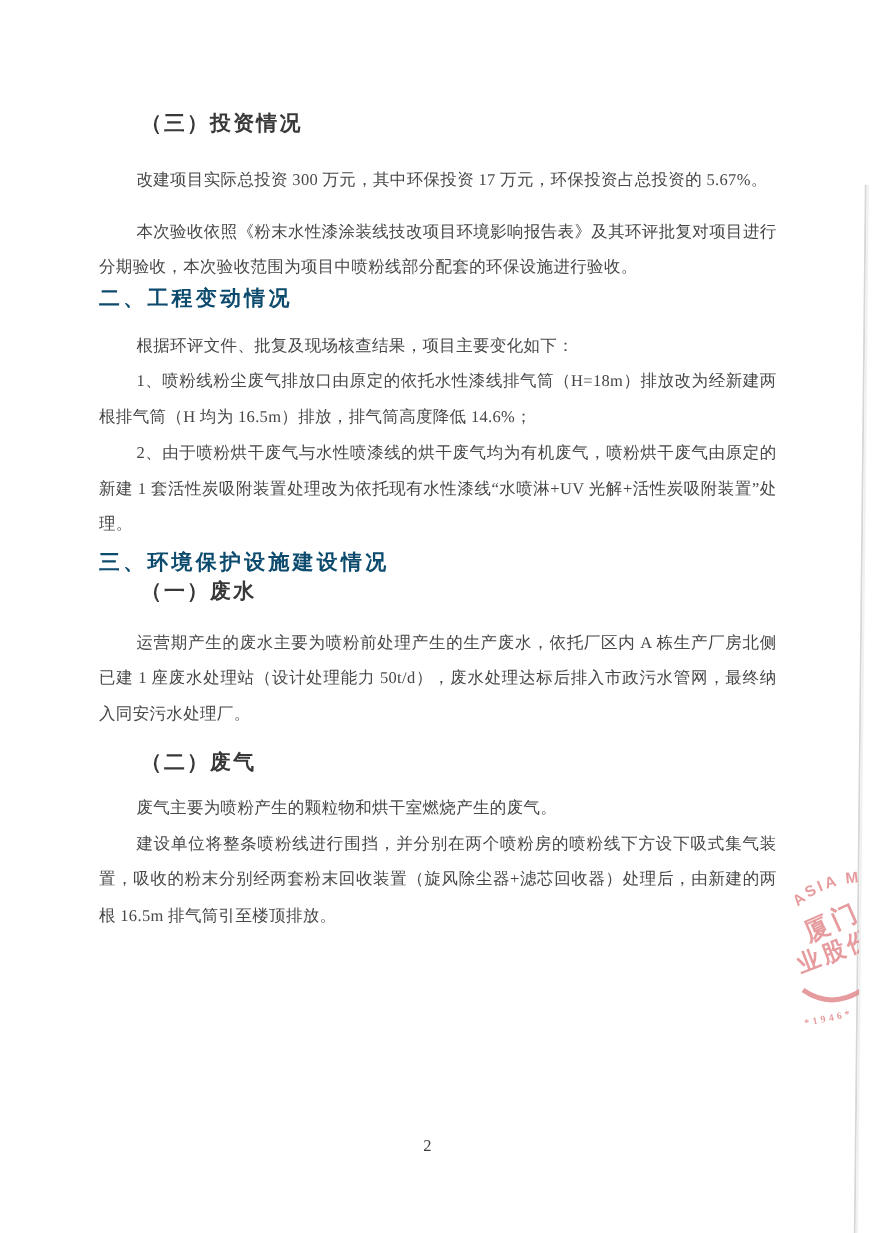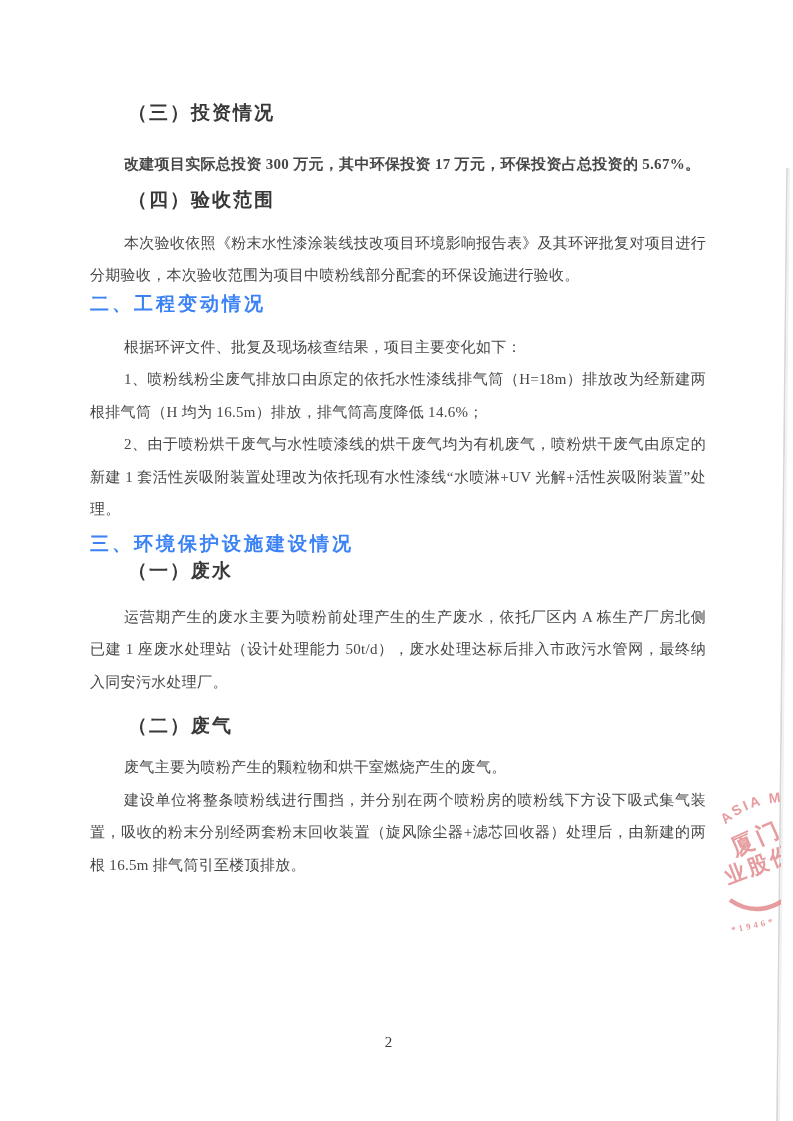--- a/index.html
+++ b/index.html
@@ -16,42 +16,42 @@
     left: 90px;
     top: 100px;
     width: 616px;
   }
   .h1 {
     font-family: "Liberation Sans", "DejaVu Sans", sans-serif;
     font-weight: bold;
     font-size: 19px;
     line-height: 28px;
     letter-spacing: 3px;
-    color: #3b82f6;
+    color: #0c4a6e;
   }
   .h2 {
     font-family: "Liberation Sans", "DejaVu Sans", sans-serif;
     font-weight: bold;
     font-size: 19px;
     line-height: 26px;
     letter-spacing: 2px;
     color: #383838;
     margin-left: 38px;
   }
   .p {
     font-size: 15px;
     line-height: 32.5px;
     letter-spacing: 0.3px;
     color: #474747;
     text-align: justify;
     text-indent: 34px;
   }
   
   .b0  { margin-top: 0; }
-  .b1  { margin-top: 22px; font-weight: bold; }
+  .b1  { margin-top: 22px; }
   .b2  { margin-top: 6px; }
   .b3  { margin-top: 14px; }
   .b4  { margin-top: -2px; }
   .b5  { margin-top: 13px; }
   .b6  { margin-top: 0; }
   .b7  { margin-top: 0; }
   .b8  { margin-top: -6px; }
   .b9  { margin-top: 4px; }
   .b10 { }
   .b11 { margin-top: 17px; }
@@ -85,21 +85,20 @@
   .stamp-clip svg { display: block; }
 </style>
 </head>
 <body>
 
 <div class="page">
 
   <div class="content">
     <div class="h2 b0">（三）投资情况</div>
     <div class="p  b1">改建项目实际总投资 300 万元，其中环保投资 17 万元，环保投资占总投资的 5.67%。</div>
-    <div class="h2 b2">（四）验收范围</div>
     <div class="p  b3">本次验收依照《粉末水性漆涂装线技改项目环境影响报告表》及其环评批复对项目进行分期验收，本次验收范围为项目中喷粉线部分配套的环保设施进行验收。</div>
     <div class="h1 b4">二、工程变动情况</div>
     <div class="p  b5">根据环评文件、批复及现场核查结果，项目主要变化如下：</div>
     <div class="p  b6">1、喷粉线粉尘废气排放口由原定的依托水性漆线排气筒（H=18m）排放改为经新建两根排气筒（H 均为 16.5m）排放，排气筒高度降低 14.6%；</div>
     <div class="p  b7">2、由于喷粉烘干废气与水性喷漆线的烘干废气均为有机废气，喷粉烘干废气由原定的新建 1 套活性炭吸附装置处理改为依托现有水性漆线“水喷淋+UV 光解+活性炭吸附装置”处理。</div>
     <div class="h1 b9">三、环境保护设施建设情况</div>
     <div class="h2 b10">（一）废水</div>
     <div class="p  b11">运营期产生的废水主要为喷粉前处理产生的生产废水，依托厂区内 A 栋生产厂房北侧已建 1 座废水处理站（设计处理能力 50t/d），废水处理达标后排入市政污水管网，最终纳入同安污水处理厂。</div>
     <div class="h2 b12">（二）废气</div>
     <div class="p  b13">废气主要为喷粉产生的颗粒物和烘干室燃烧产生的废气。</div>

